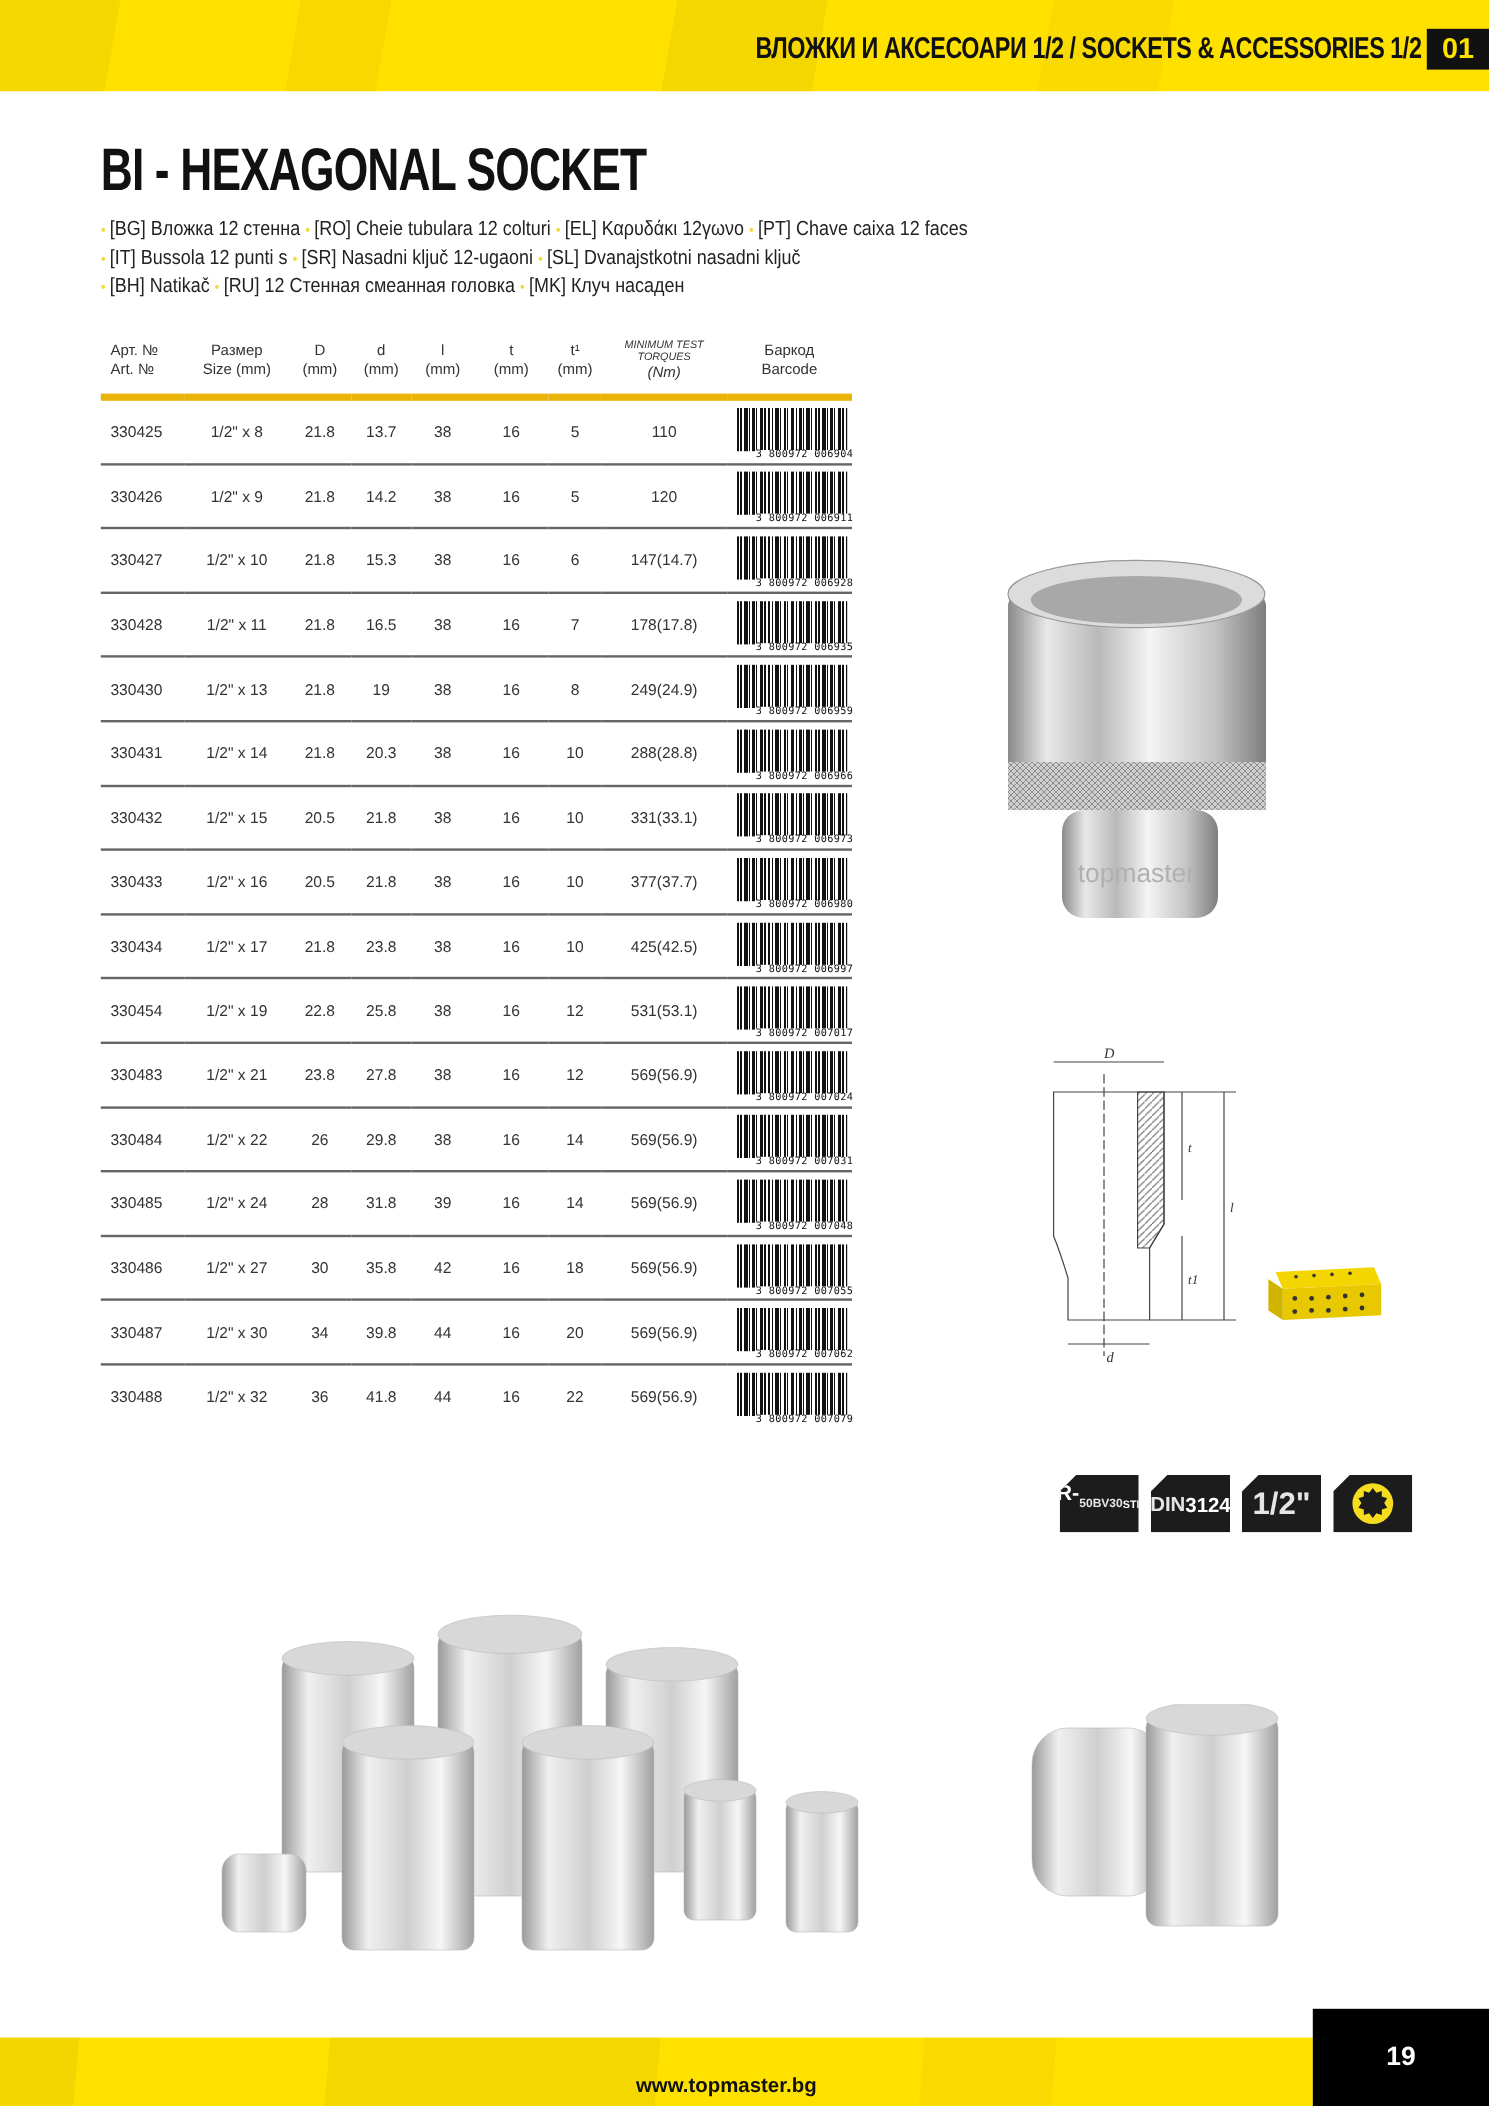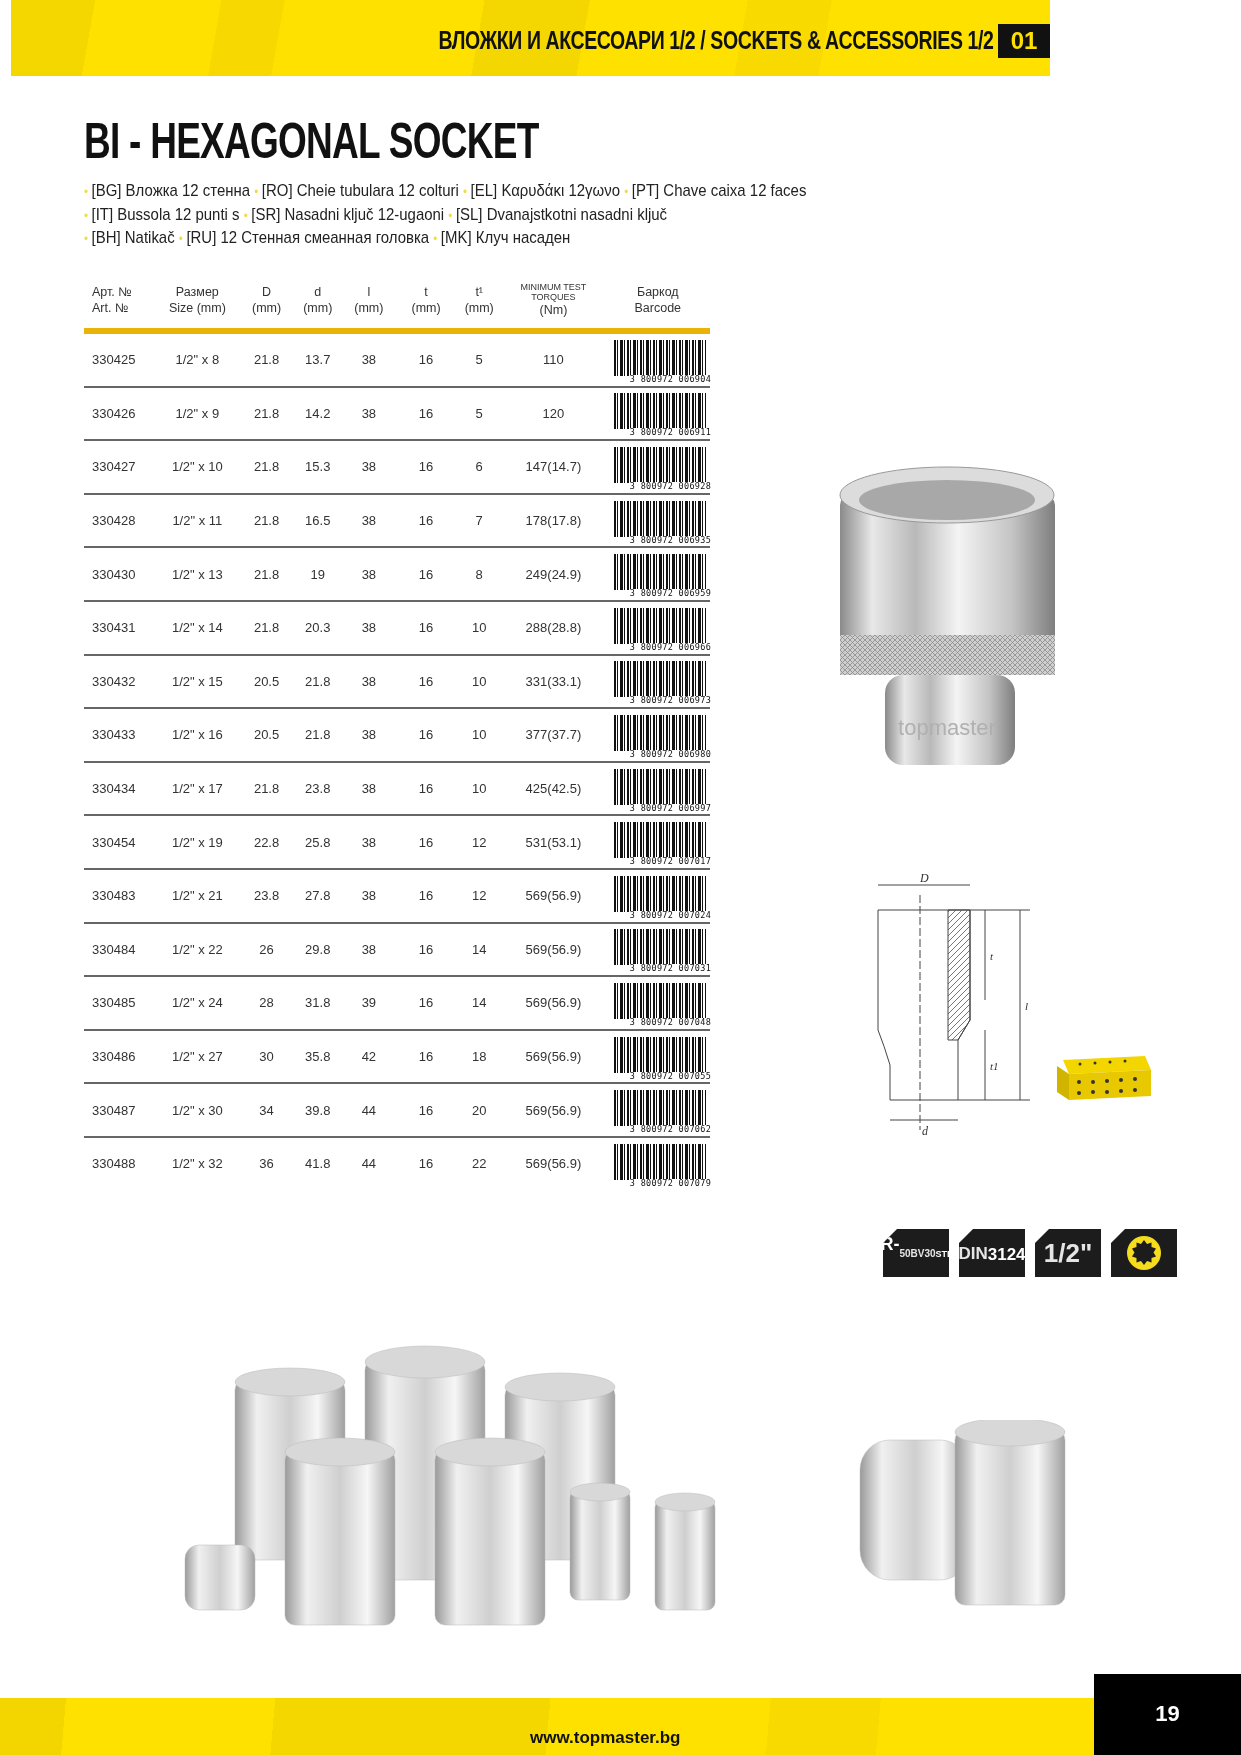--- a/index.html
+++ b/index.html
@@ -1,27 +1,27 @@
 <!DOCTYPE html>
 <html><head>
 <meta charset="utf-8">
 <style>
   html,body{margin:0;padding:0;}
   body{width:1241px;height:1755px;position:relative;background:#fff;overflow:hidden;font-family:"Liberation Sans",sans-serif;color:#222;}
-  .topbar{position:absolute;left:11px;top:0;width:1039px;height:76px;background:#ffe100;
+  .topbar{position:absolute;left:0;top:0;width:1241px;height:76px;background:#ffe100;
     background-image:linear-gradient(100deg,rgba(200,170,0,.18) 0 8%,transparent 8% 20%,rgba(200,170,0,.15) 20% 26%,transparent 26% 45%,rgba(200,170,0,.2) 45% 55%,transparent 55% 70%,rgba(200,170,0,.12) 70% 78%,transparent 78%);}
   .topbar .hdr{position:absolute;right:56px;top:26px;font-family:"Liberation Sans",sans-serif;font-weight:bold;font-size:25px;letter-spacing:-0.5px;color:#111;transform:scaleX(.78);transform-origin:right center;white-space:nowrap;}
   .topbar .num{position:absolute;right:0;top:24px;width:52px;height:34px;background:#111;color:#ffe100;font-weight:bold;font-size:24px;text-align:center;line-height:34px;}
   .title{position:absolute;left:84px;top:112px;font-weight:bold;font-size:50px;color:#111;letter-spacing:-1px;transform:scaleX(.74);transform-origin:left center;white-space:nowrap;}
   .langs{position:absolute;left:84px;top:180px;font-size:17px;line-height:22.5px;color:#222;}
   .langs .line{white-space:nowrap;transform:scaleX(.88);transform-origin:left center;}
   .dot{color:#f0dc40;font-size:13px;margin:0 4px 0 0;}
   table.spec{position:absolute;left:84px;top:272px;width:626px;border-collapse:collapse;font-size:13px;}
   table.spec th{font-weight:normal;color:#333;font-size:12.5px;line-height:16px;height:56px;vertical-align:middle;text-align:center;border-bottom:6px solid #eab308;padding:0;}
-  table.spec th.min{font-size:9px;line-height:10px;}
+  table.spec th.min{font-size:9px;line-height:10px;font-style:italic;}
   table.spec th.min .nm{font-size:12.5px;line-height:16px;}
   table.spec td{height:51.6px;border-bottom:2px solid #666;text-align:center;color:#333;padding:0;}
   table.spec tr:last-child td{border-bottom:none;}
   table.spec td.art{text-align:left;padding-left:8px;}
   .bc{display:inline-block;width:96px;height:44px;position:relative;vertical-align:middle;margin-top:4px;}
   .bc .bars{position:absolute;left:4px;top:0;width:92px;height:36px;
     background:repeating-linear-gradient(90deg,#111 0 2px,#fff 2px 3px,#111 3px 4px,#fff 4px 6px,#111 6px 9px,#fff 9px 10px,#111 10px 11px,#fff 11px 13px);}
   .bc .code{position:absolute;left:0;bottom:0;font-family:"DejaVu Sans Mono",monospace;font-size:8.5px;line-height:9px;color:#111;background:#fff;letter-spacing:.3px;white-space:nowrap;margin-left:20px;}
   .photo-main{position:absolute;left:815px;top:445px;width:265px;height:335px;}
   .diagram{position:absolute;left:870px;top:870px;width:200px;height:270px;}

